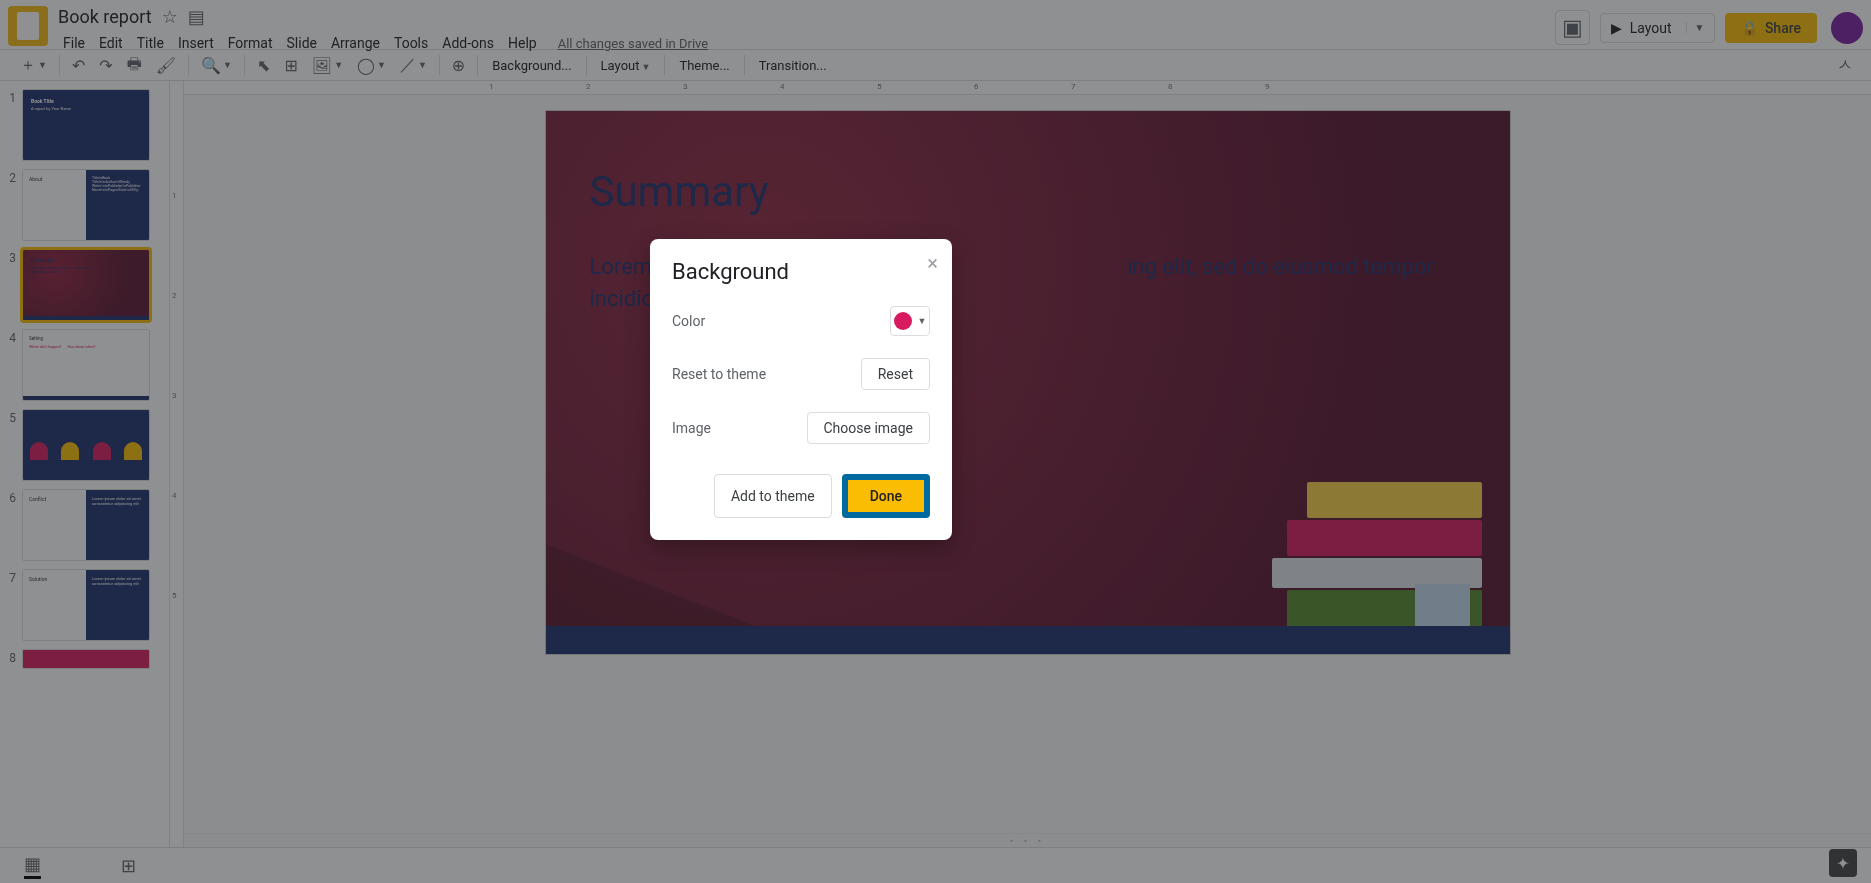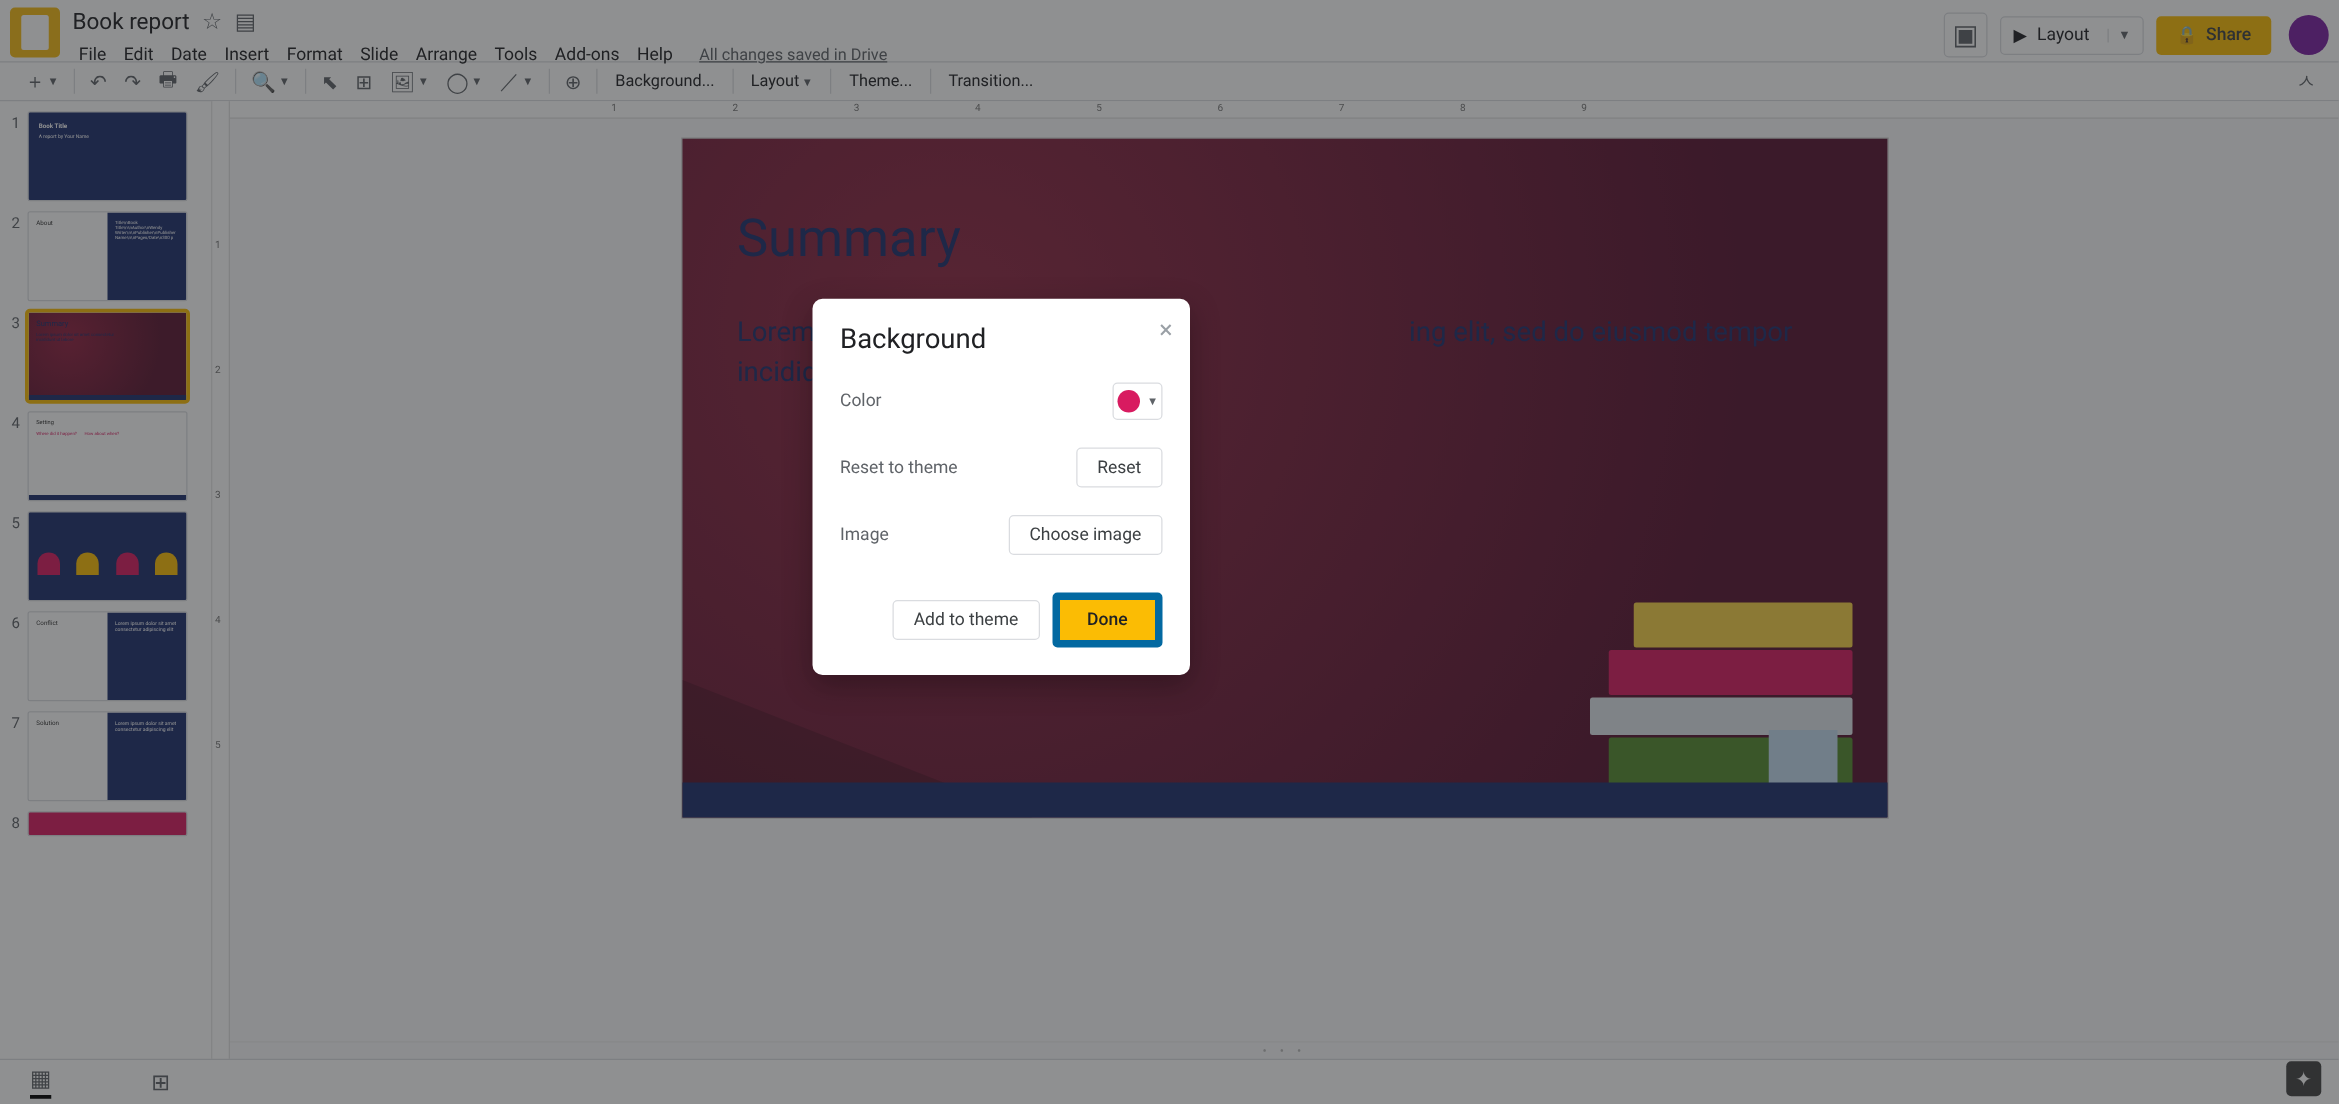--- a/index.html
+++ b/index.html
@@ -82,40 +82,40 @@
 .explore { position:absolute; right:14px; bottom:6px; width:28px; height:28px; background:#424242; border-radius:4px; display:flex; align-items:center; justify-content:center; color:#fff; font-size:16px; }
 
 
 .dialog { position:fixed; z-index:200; width:302px; background:#fff; border-radius:8px; box-shadow:0 8px 24px rgba(0,0,0,0.3); left:650px; top:239px; padding:20px 22px 22px 22px; }
 .dialog-title { font-size:22px; color:#202124; font-weight:400; }
 .dialog-close { position:absolute; top:12px; right:14px; color:#9aa0a6; font-size:20px; background:none; border:none; }
 .dlg-row { display:flex; justify-content:space-between; align-items:center; margin-top:22px; font-size:14px; color:#5f6368; }
 .color-swatch { width:40px; height:30px; border:1px solid #dadce0; border-radius:4px; display:flex; align-items:center; justify-content:center; gap:4px; }
 .swatch-dot { width:18px; height:18px; border-radius:50%; background:#d81b60; }
 .dlg-btn { border:1px solid #dadce0; border-radius:4px; padding:7px 16px; font-size:14px; color:#3c4043; background:#fff; }
-.dlg-actions { display:flex; justify-content:flex-end; gap:10px; margin-top:30px;align-items:center; }
+.dlg-actions { display:flex; justify-content:flex-end; gap:10px; margin-top:30px; }
 .dlg-primary { background:#fbbc04; border:6px solid #0369a1; color:#202124; font-weight:500; border-radius:4px; padding:8px 22px; font-size:14px; }
 </style>
 </head>
 <body>
 
 <div class="header">
   <div class="app-icon">
       <div class="inner"></div>
     </div>
   <div class="title-col">
     <div class="title-row">
       <span class="doc-title">Book report</span>
       <span class="star">☆</span>
       <span class="folder">▤</span>
     </div>
     <div class="menu-row">
       <span class="menu-item">File</span>
       <span class="menu-item">Edit</span>
-      <span class="menu-item">Date</span>
+      <span class="menu-item">Title</span>
       <span class="menu-item">Insert</span>
       <span class="menu-item">Format</span>
       <span class="menu-item">Slide</span>
       <span class="menu-item">Arrange</span>
       <span class="menu-item">Tools</span>
       <span class="menu-item">Add-ons</span>
       <span class="menu-item">Help</span>
       <span class="saved">All changes saved in Drive</span>
     </div>
   </div>

